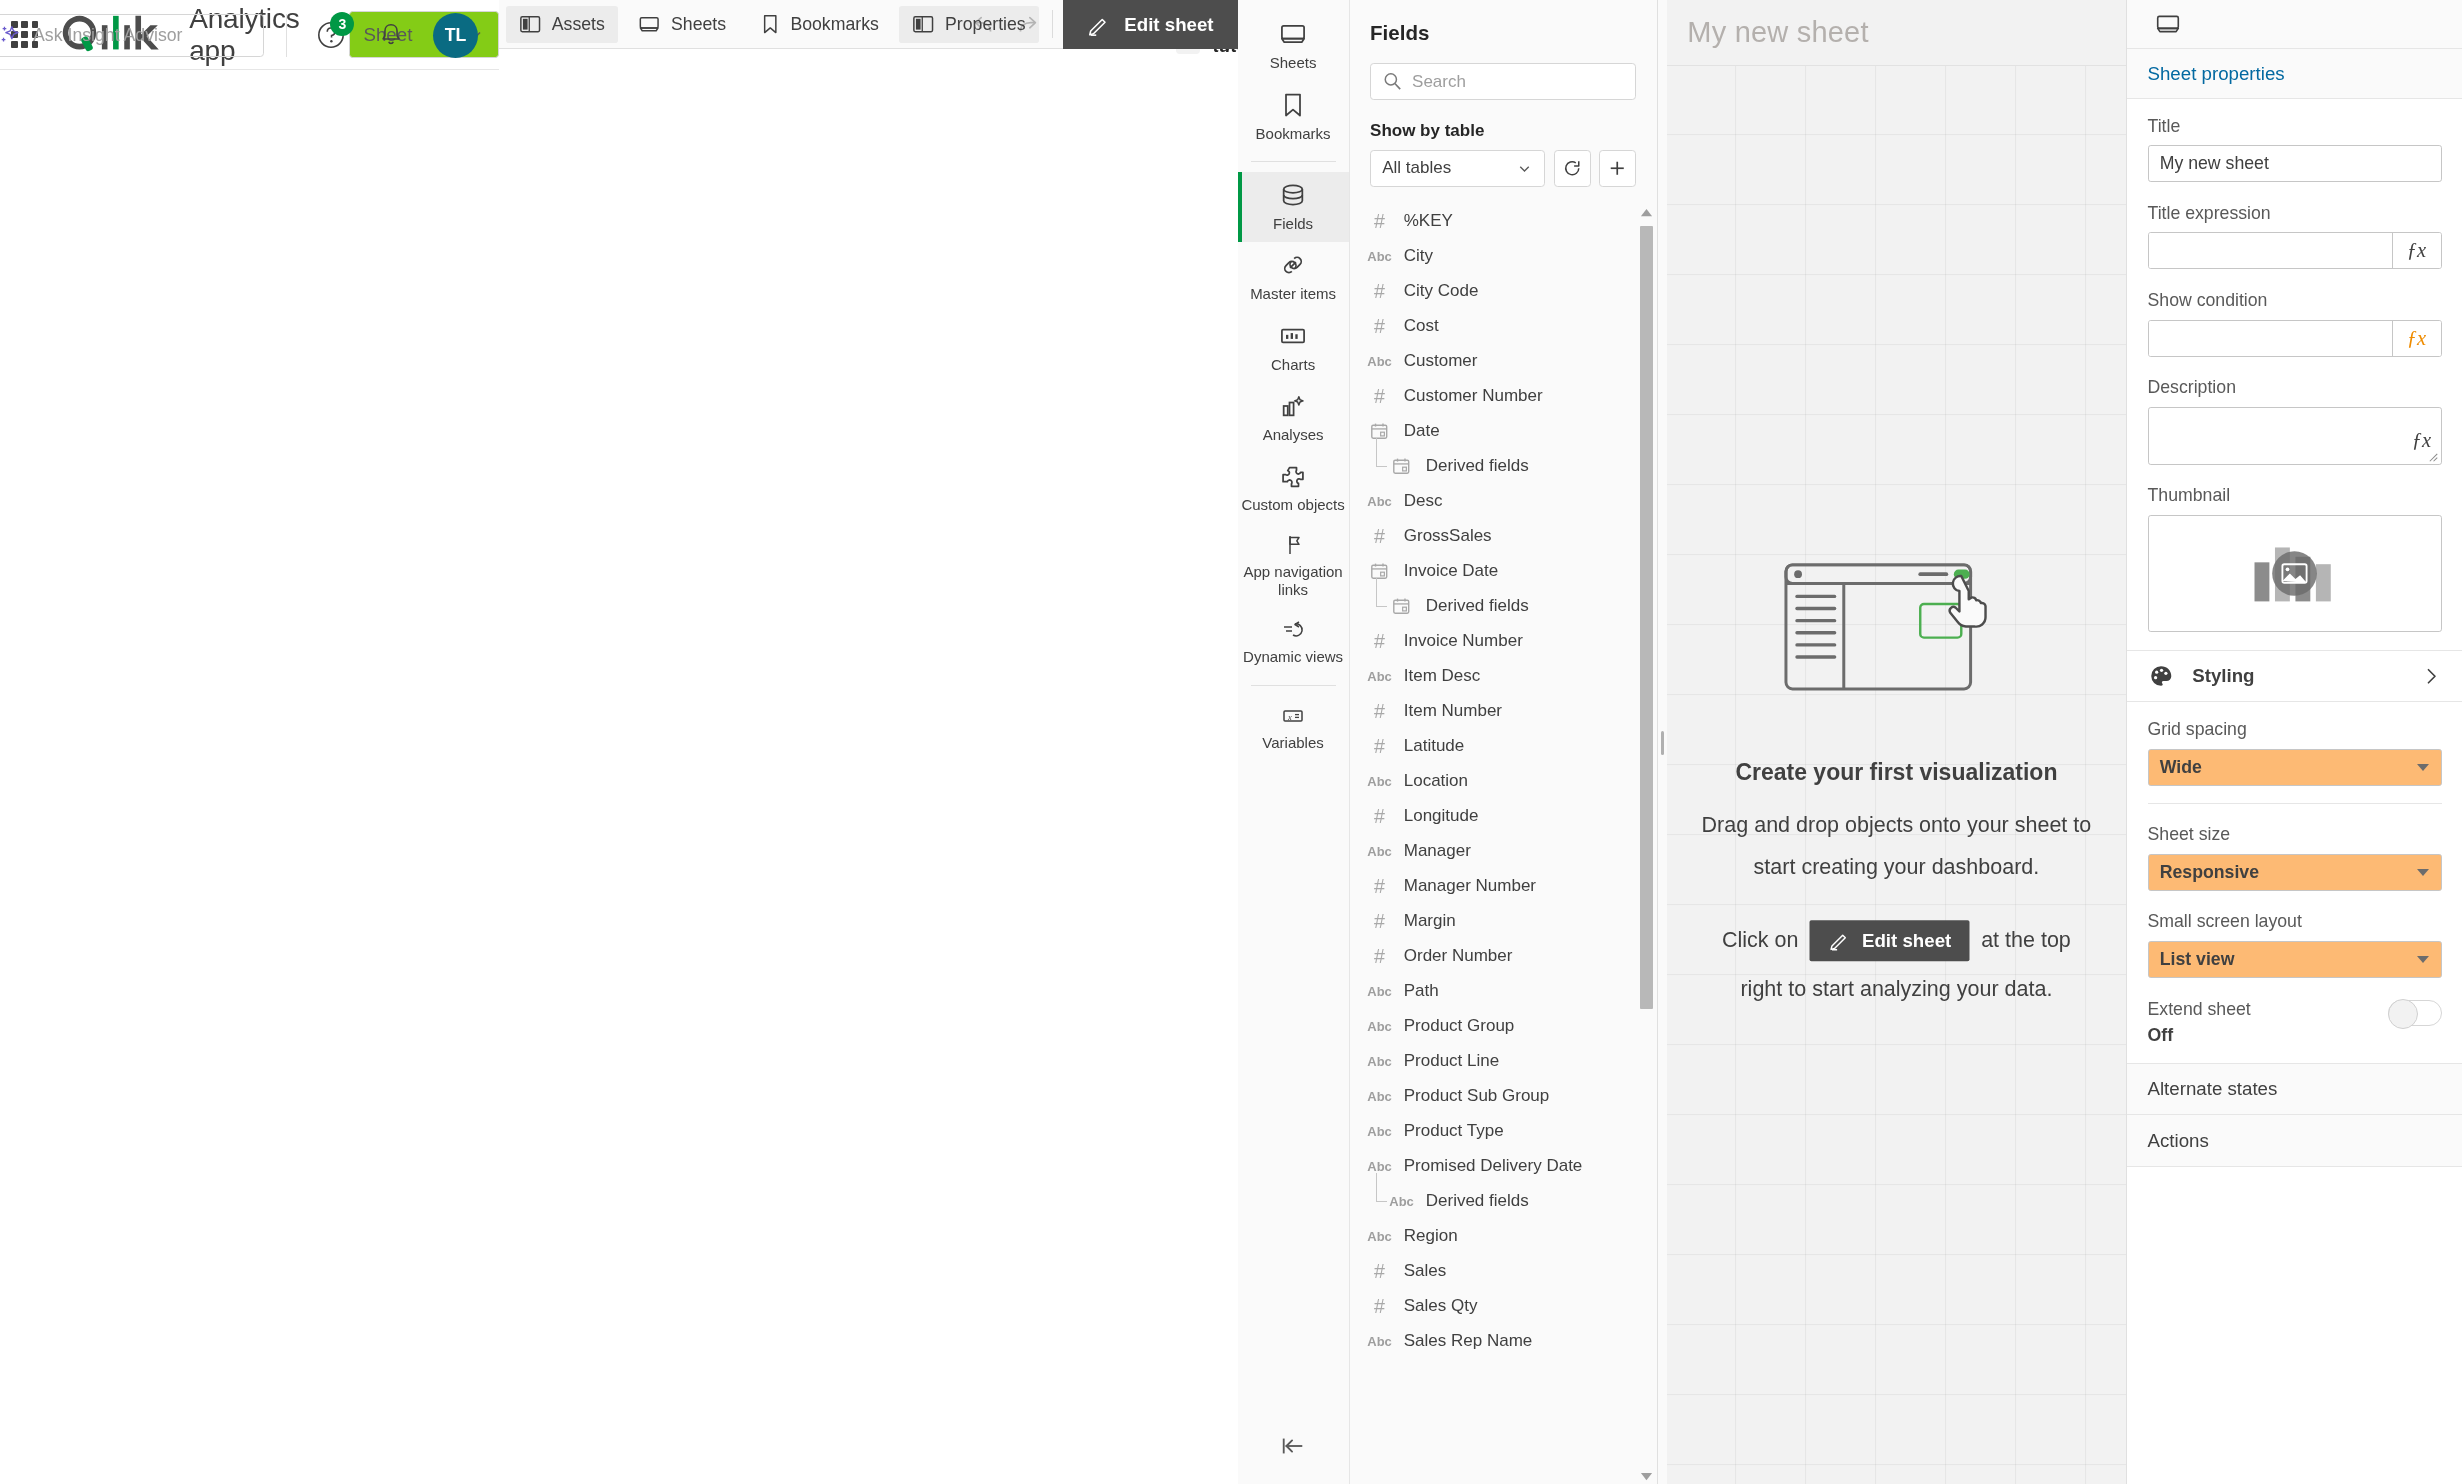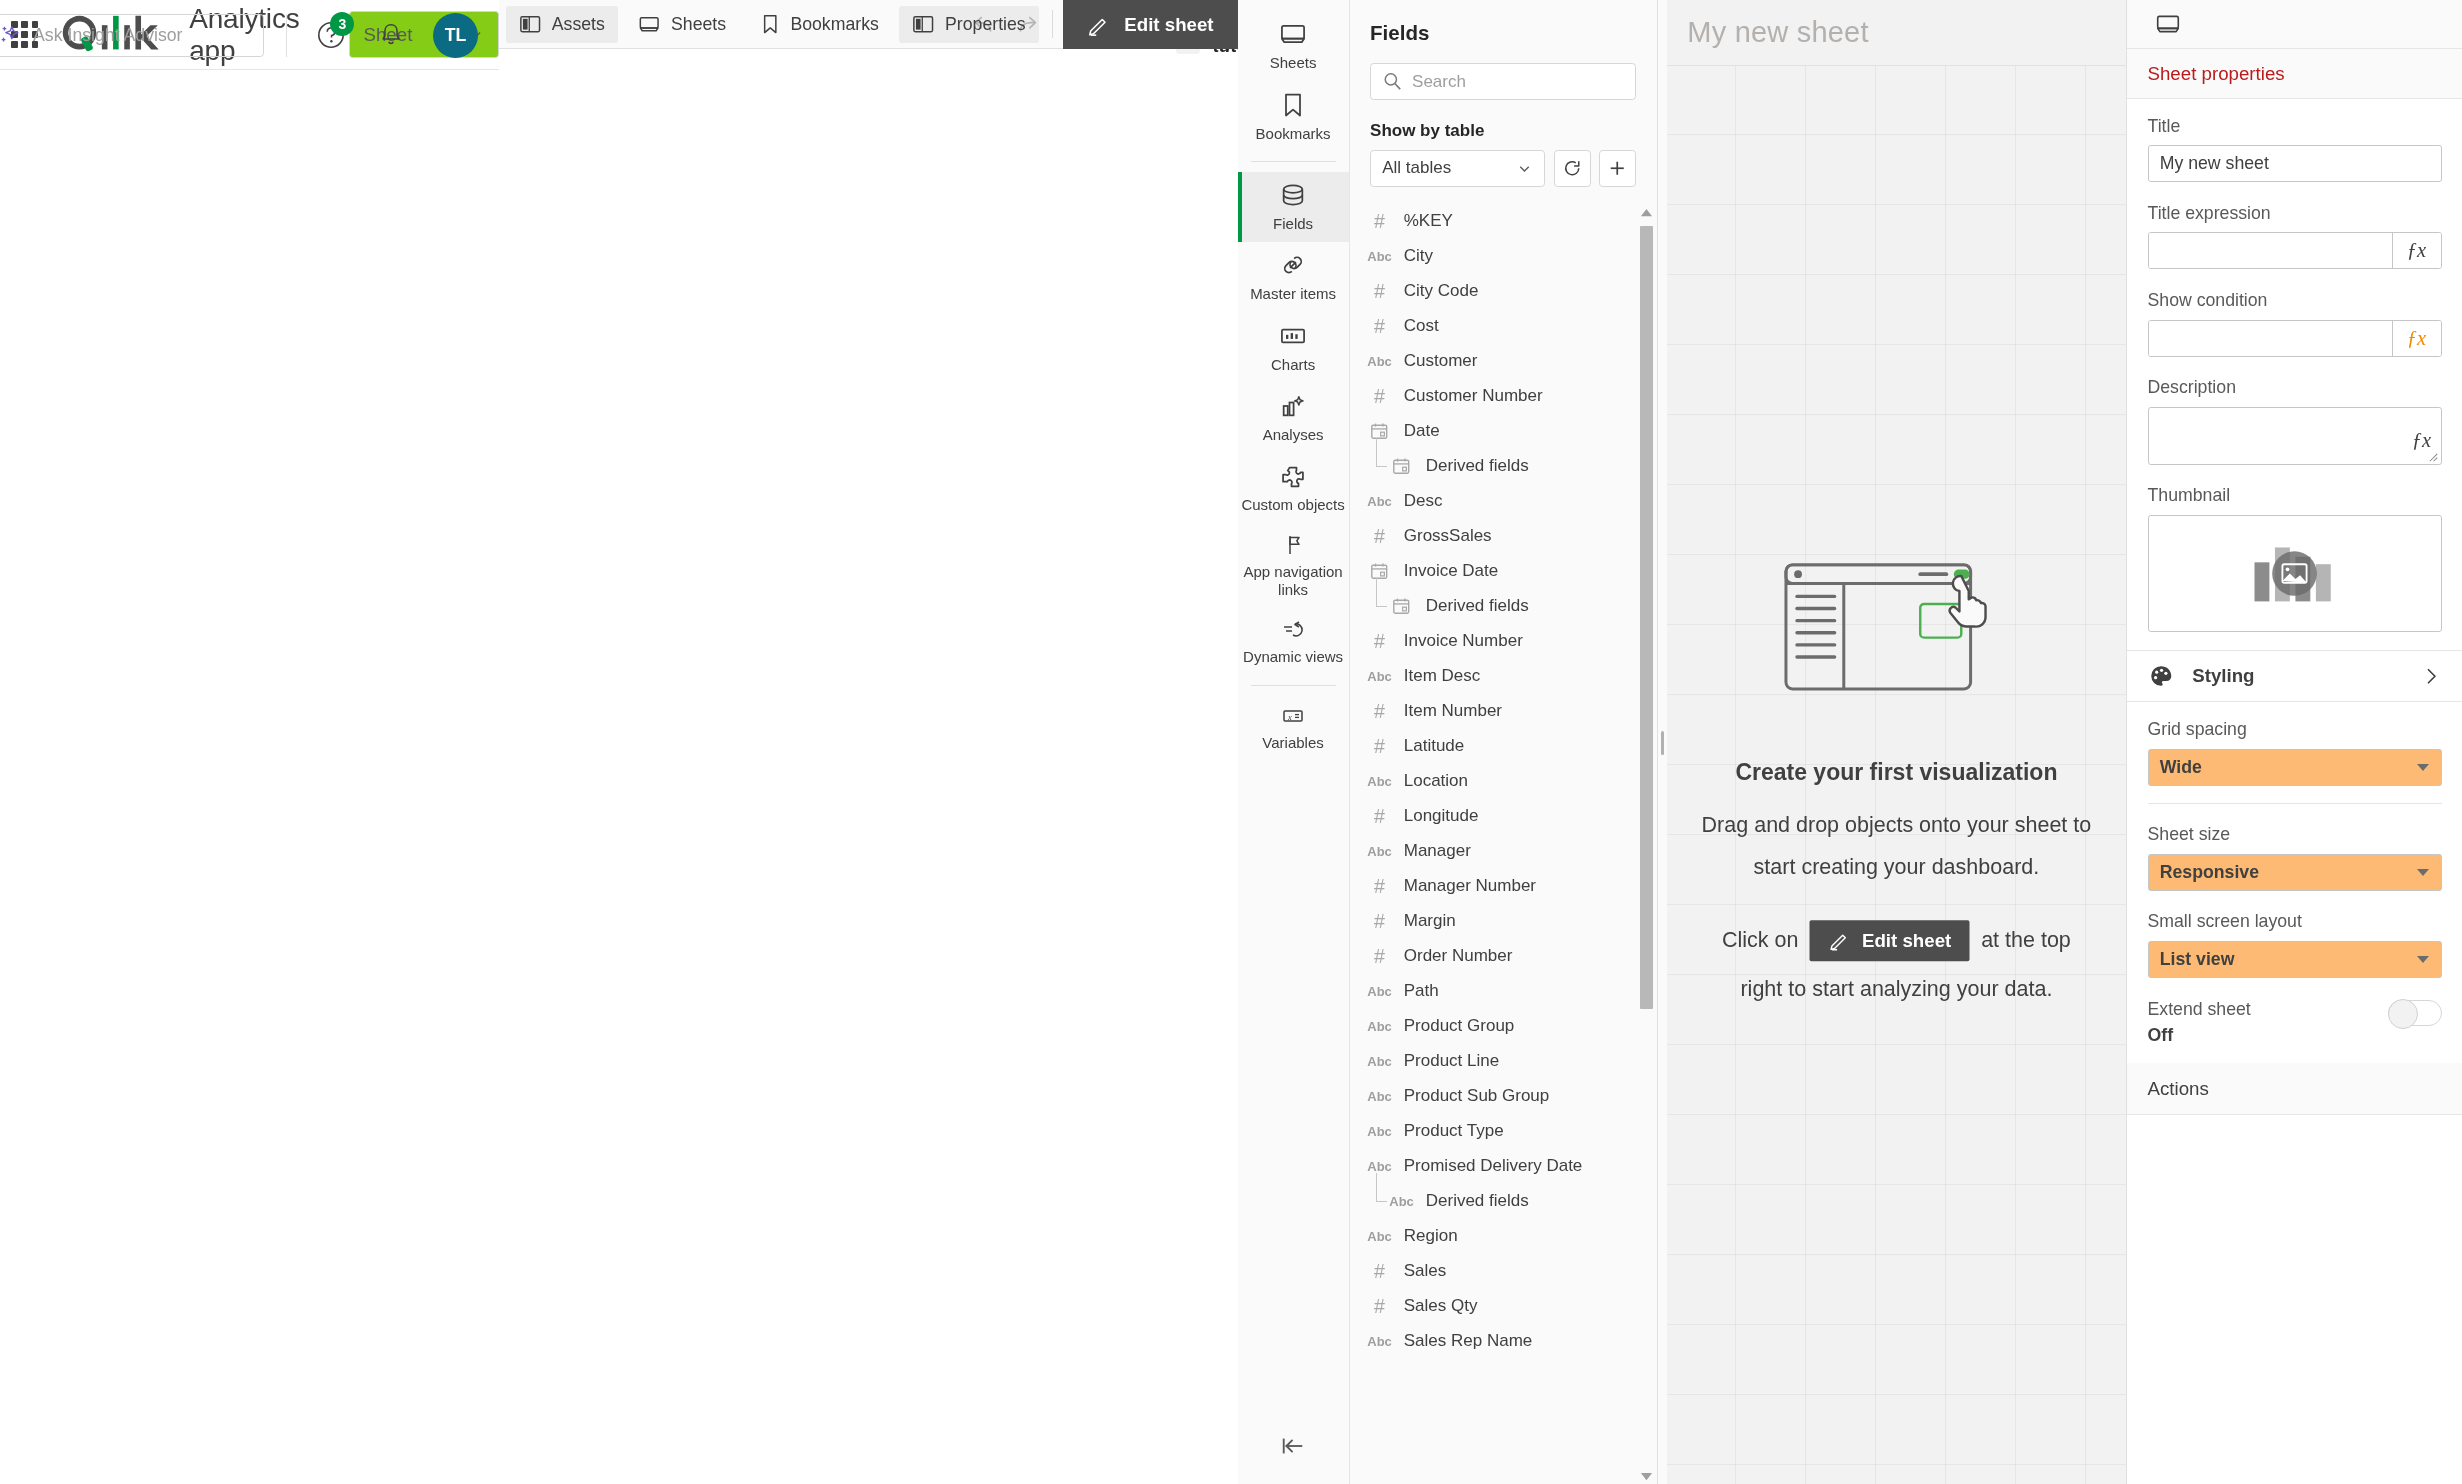--- a/index.html
+++ b/index.html
@@ -188,21 +188,21 @@
   }
 
   
   .props {
     width: 336px; flex: 0 0 336px; background:#fff; border-left: 0.9px solid #e0e0e0;
     display:flex; flex-direction:column; overflow:hidden;
   }
   .props-tabbar { height: 49px; flex:0 0 49px; display:flex; align-items:center; padding-left: 20.5px; border-bottom:0.9px solid #e6e6e6; background:#fafafa;}
   .props-tab { width: 41px; height: 41px; display:flex; align-items:center; justify-content:center; cursor:pointer; }
   .props-section-hdr {
-    height: 50px; display:flex; align-items:center; padding: 0 20.5px; font-size: 18.7px; color: #b91c1c;
+    height: 50px; display:flex; align-items:center; padding: 0 20.5px; font-size: 18.7px; color: #0369a1;
     border-bottom: 0.9px solid #e6e6e6; background:#fafafa; cursor:pointer;
   }
   .props-body { flex:1 1 auto; overflow:hidden; }
   .pgroup { padding: 17px 20.5px 3.7px 20.5px; }
   .plabel { font-size: 17.7px; color: #595959; margin-bottom: 8.4px; }
   .pinput {
     height: 37px; border: 0.9px solid #c6c6c6; border-radius: 2.8px; background:#fff; display:flex; align-items:center;
     padding: 0 11.2px; font-size: 17.7px; color: #404040; cursor:text;
   }
   .pinput-fx { display:flex; height: 37px; border: 0.9px solid #c6c6c6; border-radius:2.8px; overflow:hidden; }
@@ -871,19 +871,20 @@
         <div class="prow-toggle">
           <div class="left">
             <div class="t">Extend sheet</div>
             <div class="v">Off</div>
           </div>
           <div class="off-toggle">
               <i></i>
             </div>
         </div>
 
+        <div class="paccordion" style="border-top:0.9px solid #e6e6e6">Alternate states</div>
         <div class="paccordion">Actions</div>
       </div>
     </div>
 
   </div>
 </div>
 
 
 </body></html>

